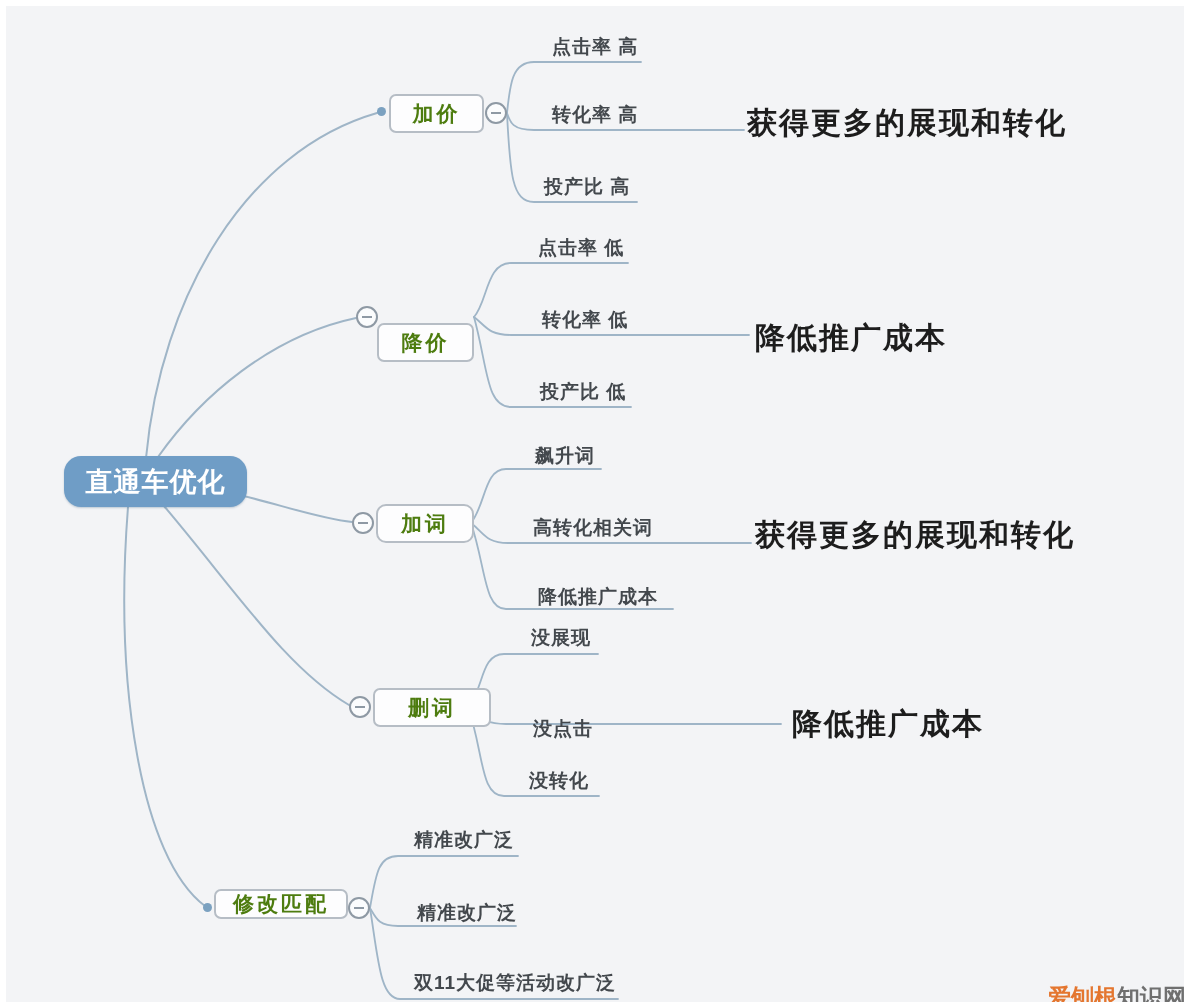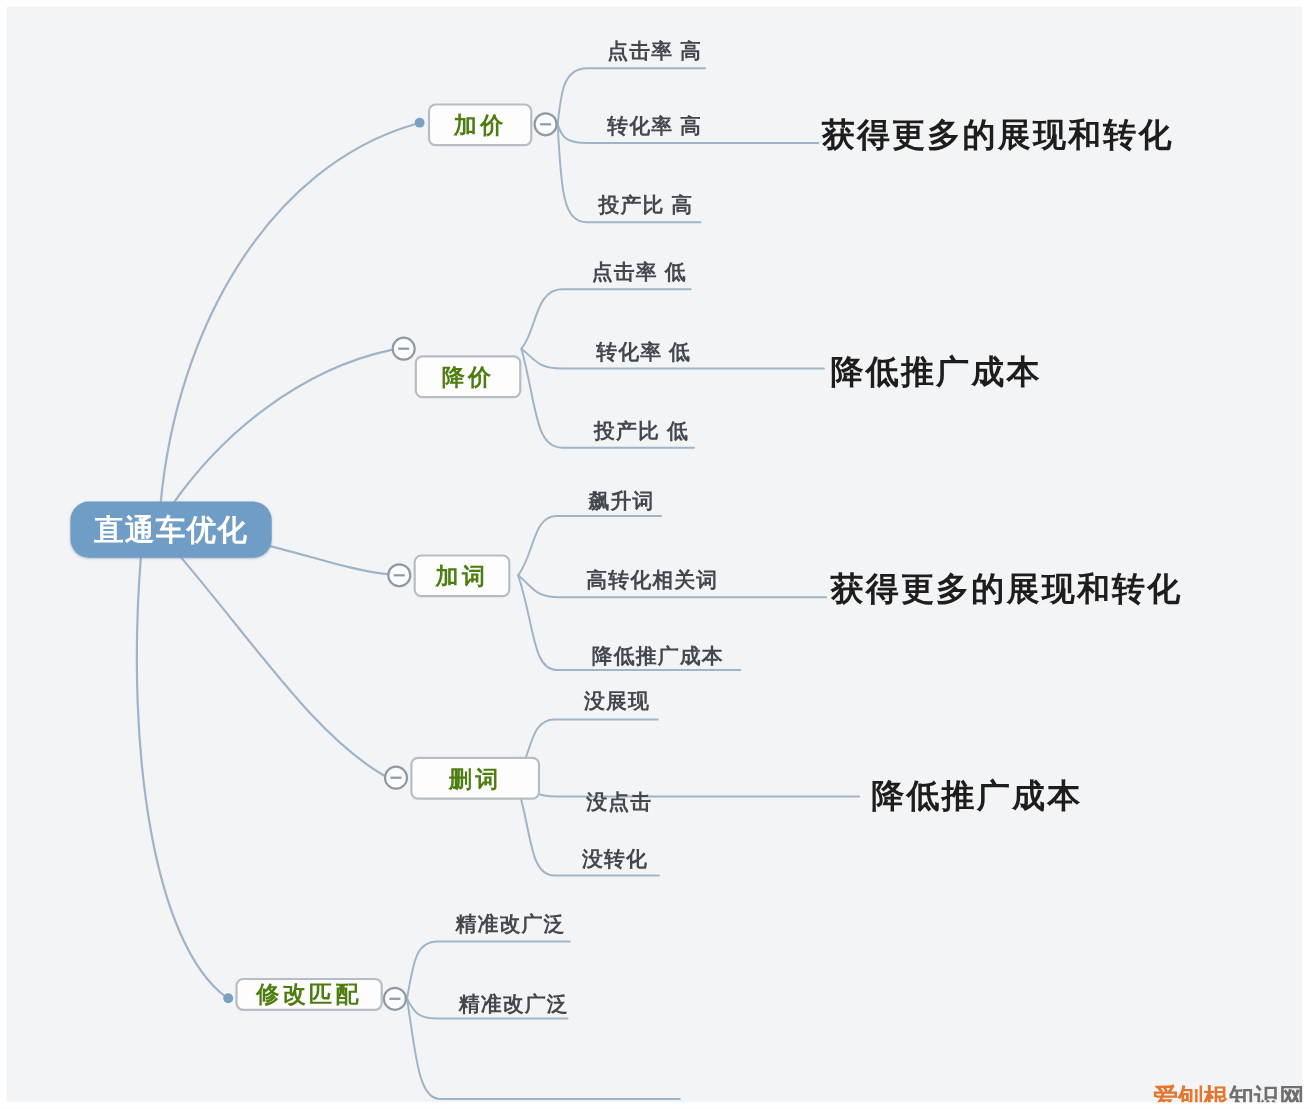--- a/index.html
+++ b/index.html
@@ -26,21 +26,21 @@
   }
   .branch-node{
     position:absolute;height:39px;
     background:#fdfdfe;border:2px solid #b6bdc5;border-radius:7px;
     display:flex;align-items:center;justify-content:center;
     color:#4d7c0f;font-size:21px;font-weight:600;letter-spacing:3px;
     box-sizing:border-box;
   }
   .b1{left:383px;top:88px;width:95px;}
   .b2{left:371px;top:292px;width:97px;margin-top:25px;}
-  .b3{left:370px;top:498px;width:88px;}
+  .b3{left:370px;top:498px;width:98px;border-radius:10px;}
   .b4{left:367px;top:682px;width:118px;}
   .b5{left:208px;top:883px;width:134px;height:30px;}
 
   .collapse{
     position:absolute;width:22px;height:22px;border-radius:50%;
     background:#fbfcfd;border:2px solid #8e99a4;box-sizing:border-box;
     cursor:pointer;
   }
   .collapse::after{
     content:"";position:absolute;left:4px;right:4px;top:8px;height:2px;background:#8e99a4;
@@ -133,20 +133,21 @@
   <div class="leaf" style="left:529px;top:437px;">飙升词</div>
   <div class="leaf" style="left:527px;top:509px;">高转化相关词</div>
   <div class="leaf" style="left:532px;top:578px;">降低推广成本</div>
 
   <div class="leaf" style="left:525px;top:619px;">没展现</div>
   <div class="leaf" style="left:527px;top:691px;margin-top:19px;">没点击</div>
   <div class="leaf" style="left:523px;top:762px;">没转化</div>
 
   <div class="leaf" style="left:408px;top:821px;">精准改广泛</div>
   <div class="leaf" style="left:411px;top:894px;">精准改广泛</div>
+  <div class="leaf" style="left:408px;top:964px;">双11大促等活动改广泛</div>
 
   <div class="annotation" style="left:741px;top:97px;">获得更多的展现和转化</div>
   <div class="annotation" style="left:749px;top:312px;">降低推广成本</div>
   <div class="annotation" style="left:749px;top:509px;">获得更多的展现和转化</div>
   <div class="annotation" style="left:786px;top:698px;">降低推广成本</div>
 
   <div class="watermark">
     <span class="accent">爱刨根</span><span class="rest">知识网</span>
   </div>
 

